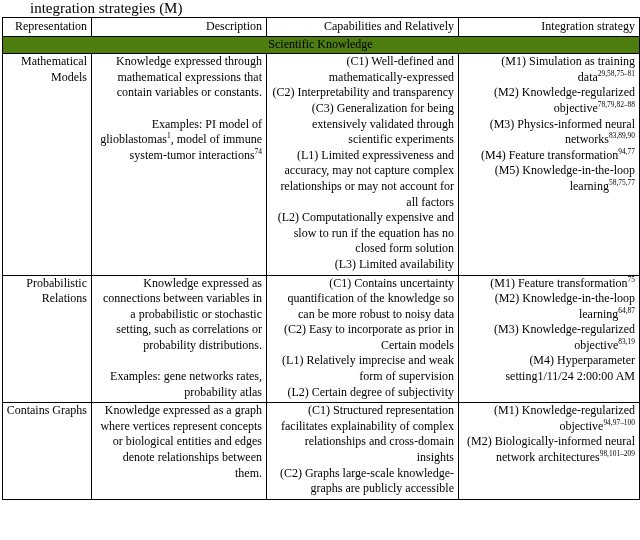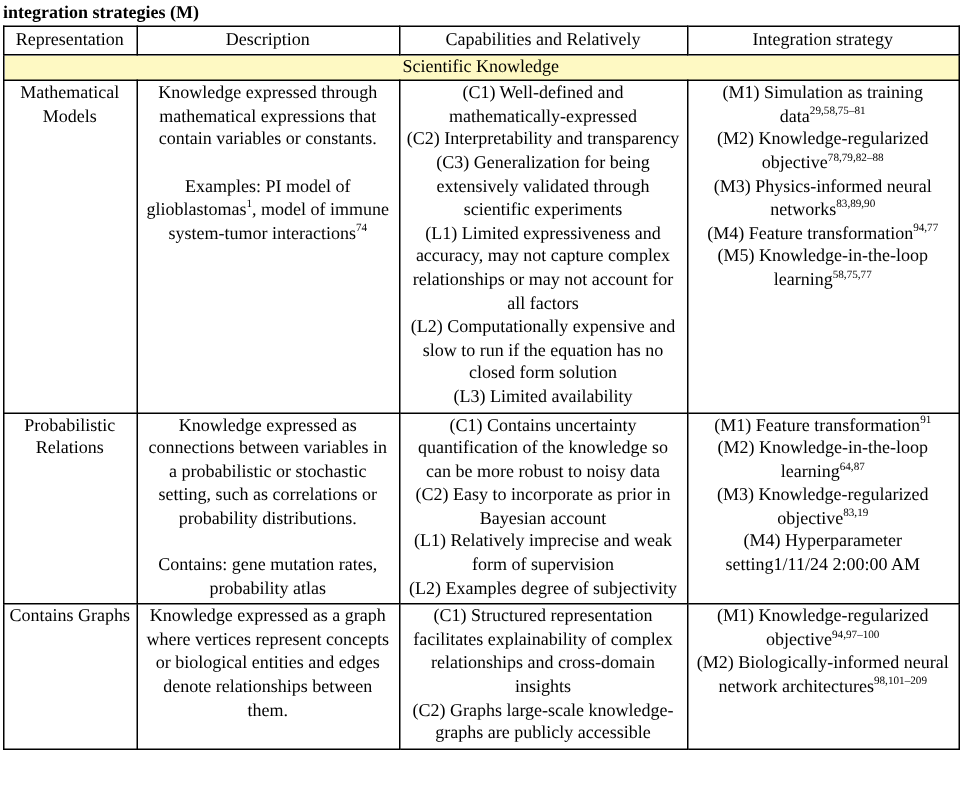--- a/index.html
+++ b/index.html
@@ -7,43 +7,44 @@
     width: 640px;
     height: 540px;
     overflow: hidden;
     background: #ffffff;
     color: #000000;
     font-family: "Liberation Serif", "DejaVu Serif", serif;
     font-size: 12px;
   }
   .page { padding: 1px 1px 0 2px; }
   .caption {
-    font-weight: bold;
-    font-size: 12px;
+    font-weight: normal;
+    font-size: 15px;
     line-height: 14px;
     padding: 0 0 2px 0;
+    margin-left: 28px;
   }
   table.kt {
     border-collapse: collapse;
     table-layout: fixed;
     width: 637px;
   }
   .kt th, .kt td {
     border: 1px solid #000000;
     vertical-align: top;
-    text-align: center;
+    text-align: right;
     font-weight: normal;
     padding: 0 4px 2px 3px;
     line-height: 1.3;
     overflow: hidden;
   }
   .kt thead th { padding-top: 1px; padding-bottom: 1px; }
   .section-cell {
     text-align: center !important;
-    background: #fef9c3;
+    background: #4d7c0f;
     padding-top: 0 !important;
     padding-bottom: 1px !important;
   }
   .para + .para { margin-top: 1.3em; }
   .line { }
   sup { font-size: 0.62em; line-height: 0; }
 </style>
 </head>
 <body>
 
@@ -88,30 +89,30 @@
             <div class="line">(M2) Knowledge-regularized objective<sup>78,79,82–88</sup></div>
             <div class="line">(M3) Physics-informed neural networks<sup>83,89,90</sup></div>
             <div class="line">(M4) Feature transformation<sup>94,77</sup></div>
             <div class="line">(M5) Knowledge-in-the-loop learning<sup>58,75,77</sup></div>
           </td>
       </tr>
       <tr>
         <td>Probabilistic Relations</td>
         <td>
             <div class="para">Knowledge expressed as connections between variables in a probabilistic or stochastic setting, such as correlations or probability distributions.</div>
-            <div class="para">Contains: gene mutation rates, probability atlas</div>
+            <div class="para">Examples: gene networks rates, probability atlas</div>
           </td>
         <td>
             <div class="line">(C1) Contains uncertainty quantification of the knowledge so can be more robust to noisy data</div>
-            <div class="line">(C2) Easy to incorporate as prior in Bayesian account</div>
+            <div class="line">(C2) Easy to incorporate as prior in Certain models</div>
             <div class="line">(L1) Relatively imprecise and weak form of supervision</div>
-            <div class="line">(L2) Examples degree of subjectivity</div>
+            <div class="line">(L2) Certain degree of subjectivity</div>
           </td>
         <td>
-            <div class="line">(M1) Feature transformation<sup>91</sup></div>
+            <div class="line">(M1) Feature transformation<sup>75</sup></div>
             <div class="line">(M2) Knowledge-in-the-loop learning<sup>64,87</sup></div>
             <div class="line">(M3) Knowledge-regularized objective<sup>83,19</sup></div>
             <div class="line">(M4) Hyperparameter setting1/11/24 2:00:00 AM</div>
           </td>
       </tr>
       <tr>
         <td>Contains Graphs</td>
         <td>
             <div class="para">Knowledge expressed as a graph where vertices represent concepts or biological entities and edges denote relationships between them.</div>
           </td>

